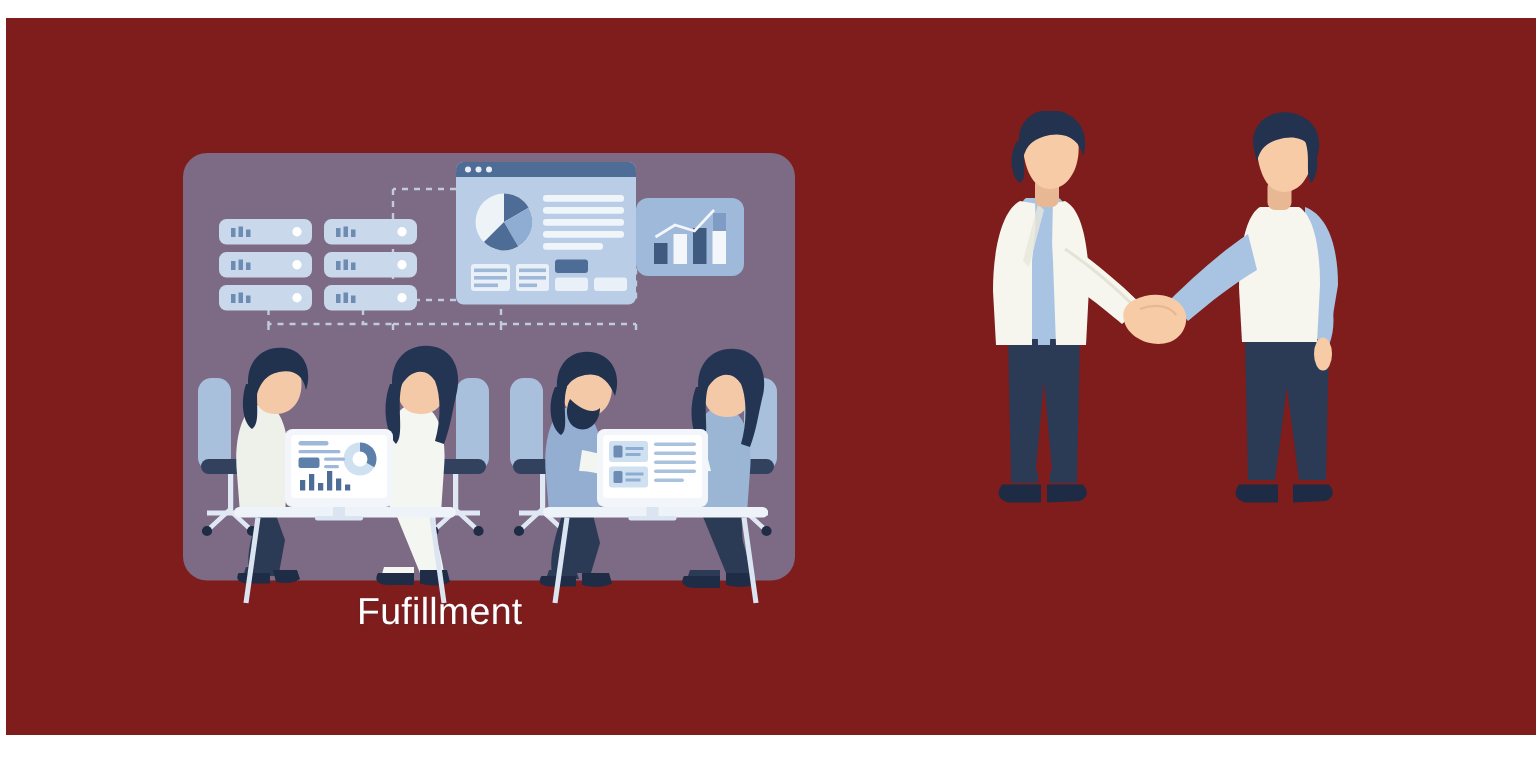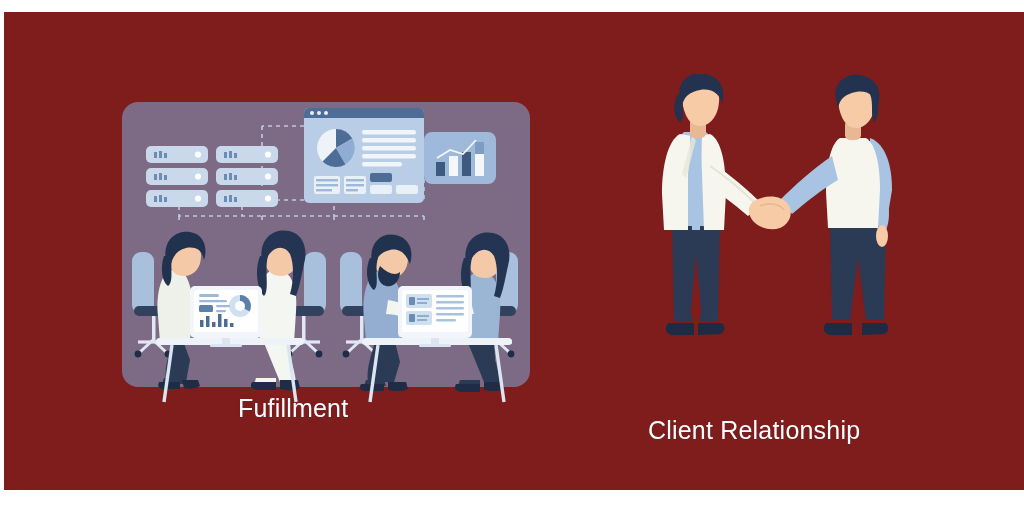--- a/index.html
+++ b/index.html
@@ -357,18 +357,17 @@
         <path d="M238 18 C246 26 246 42 240 48 C236 42 240 30 236 20 Z" fill="#22324f"></path>
       </g>
 
       <g>
         <path d="M122 126 C134 120 148 122 154 130 C160 138 156 150 146 154 C134 158 120 152 116 142 C113 134 116 129 122 126 Z" fill="#f6cba6"></path>
         <path d="M126 132 C136 128 146 130 150 136" fill="none" stroke="#e8b894" stroke-width="1.6"></path>
       </g>
     </svg>
 
     <div class="label" id="label-fulfillment">Fufillment</div>
-    <div class="label" id="label-client">Client Relationship</div>
 
   </div>
 
   <div class="botband"></div>
 </div>
 
 </body></html>

